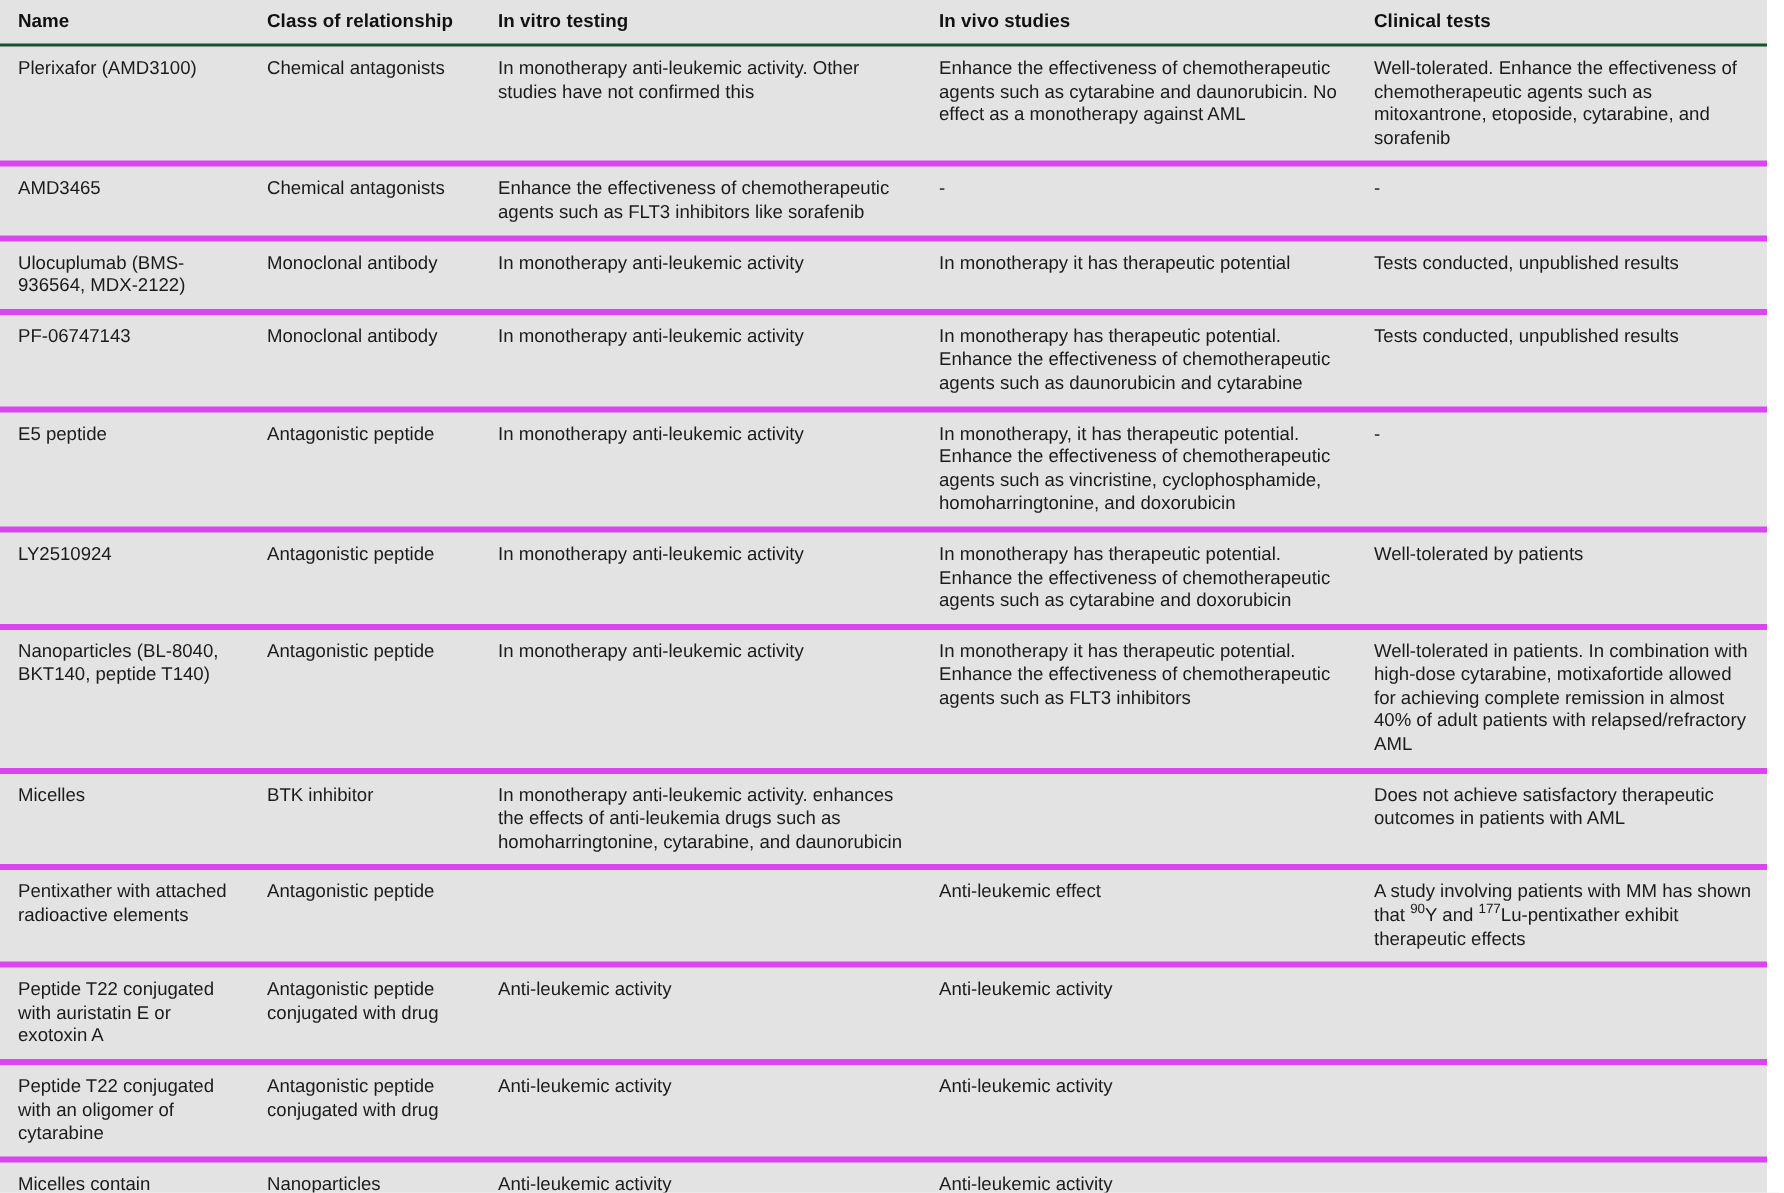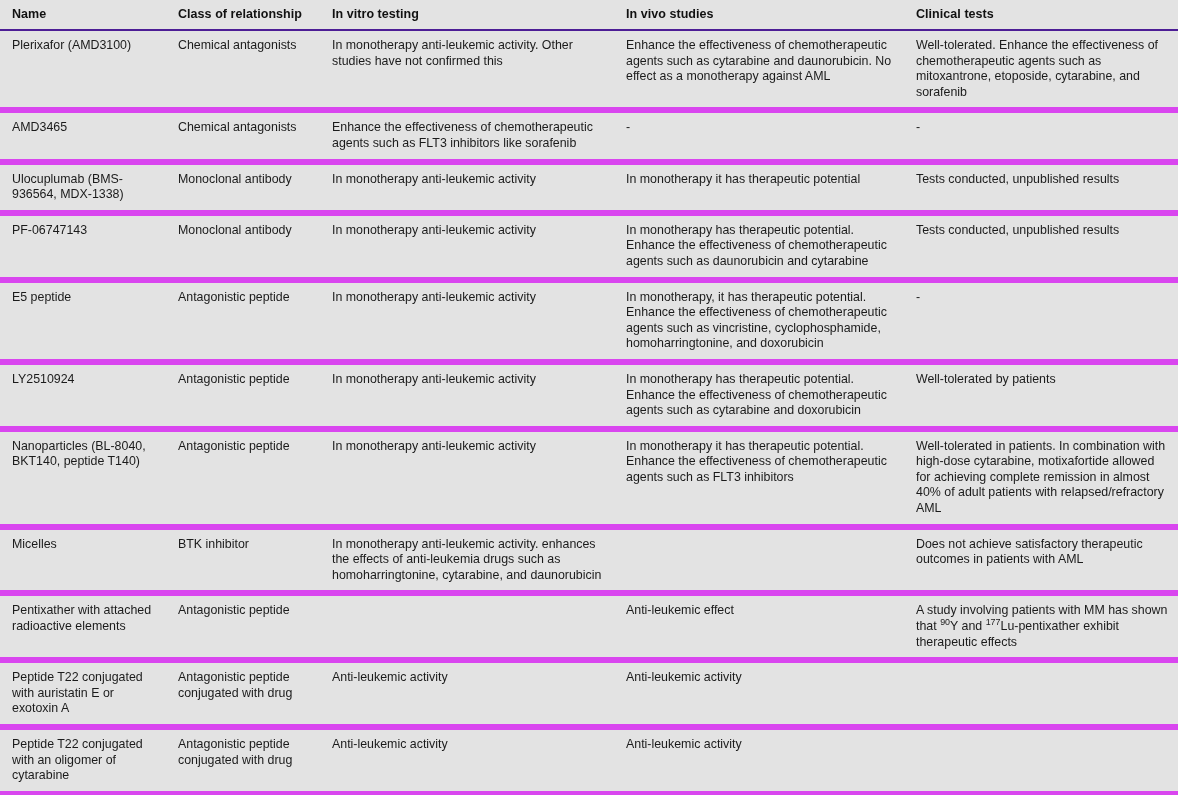--- a/index.html
+++ b/index.html
@@ -28,33 +28,33 @@
     margin: 0;
   }
 
   table.data-table thead th {
     background: #e3e3e3;
     font-size: 12.5px;
     font-weight: bold;
     text-align: left;
     vertical-align: top;
     padding: 7px 10px 8px 12px;
-    border-bottom: 2px solid #4c1d95;
+    border-bottom: 2px solid #14532d;
     color: #111111;
     letter-spacing: 0.05px;
   }
 
   table.data-table tbody td {
     background: #e3e3e3;
     font-size: 12.4px;
     line-height: 15.6px;
     text-align: left;
     vertical-align: top;
     padding: 7px 10px 7px 12px;
-    border-bottom: 6px solid #d946ef;
+    border-bottom: 4px solid #d946ef;
     color: #1b1b1b;
   }
 
   table.data-table tbody tr:last-child td {
     border-bottom: none;
   }
 
   
   col.c-name         { width: 166px; }
   col.c-class        { width: 154px; }
@@ -108,21 +108,21 @@
           <td class="cell-clinical">Well-tolerated. Enhance the effectiveness of chemotherapeutic agents such as mitoxantrone, etoposide, cytarabine, and sorafenib</td>
         </tr>
         <tr>
           <td class="cell-name">AMD3465</td>
           <td class="cell-class">Chemical antagonists</td>
           <td class="cell-invitro">Enhance the effectiveness of chemotherapeutic agents such as FLT3 inhibitors like sorafenib</td>
           <td class="cell-invivo">-</td>
           <td class="cell-clinical">-</td>
         </tr>
         <tr>
-          <td class="cell-name">Ulocuplumab (BMS-936564, MDX-1338)</td>
+          <td class="cell-name">Ulocuplumab (BMS-936564, MDX-2122)</td>
           <td class="cell-class">Monoclonal antibody</td>
           <td class="cell-invitro">In monotherapy anti-leukemic activity</td>
           <td class="cell-invivo">In monotherapy it has therapeutic potential</td>
           <td class="cell-clinical">Tests conducted, unpublished results</td>
         </tr>
         <tr>
           <td class="cell-name">PF-06747143</td>
           <td class="cell-class">Monoclonal antibody</td>
           <td class="cell-invitro">In monotherapy anti-leukemic activity</td>
           <td class="cell-invivo">In monotherapy has therapeutic potential. Enhance the effectiveness of chemotherapeutic agents such as daunorubicin and cytarabine</td>

